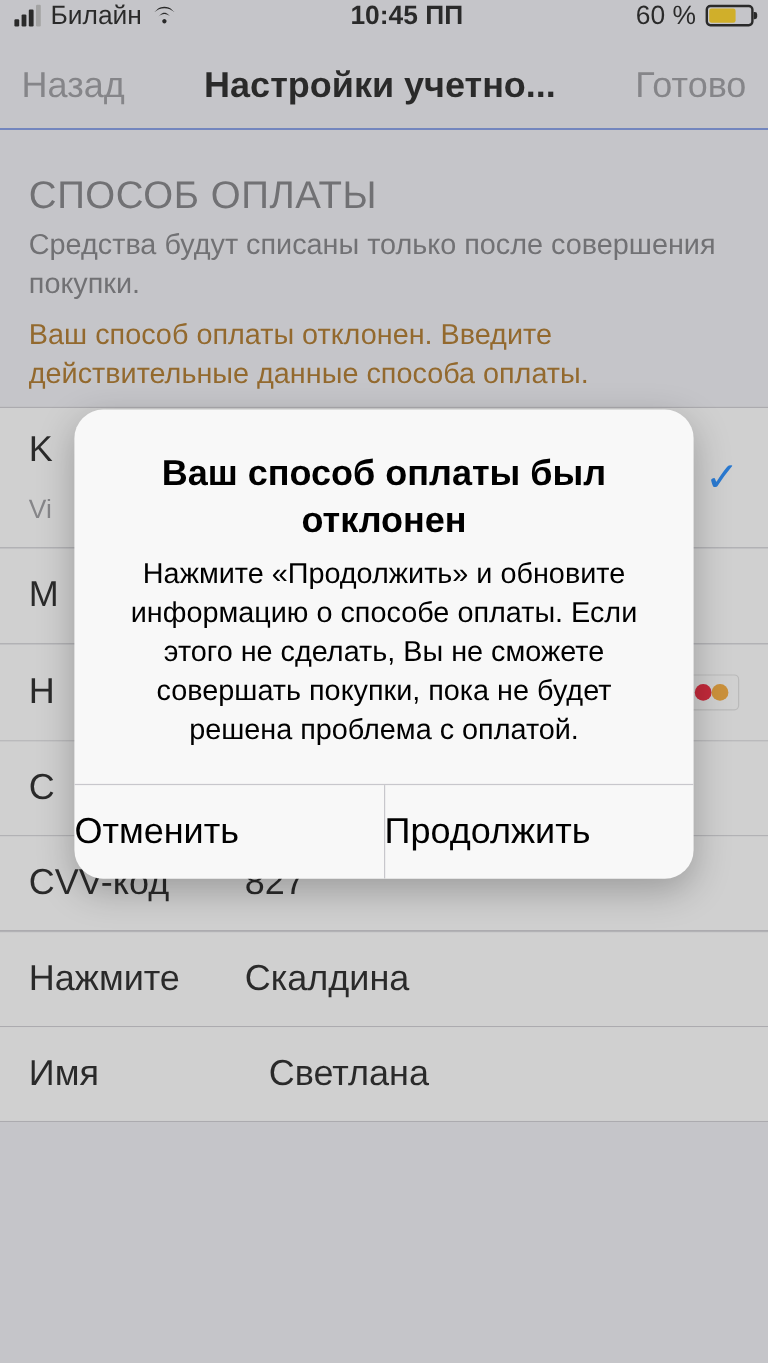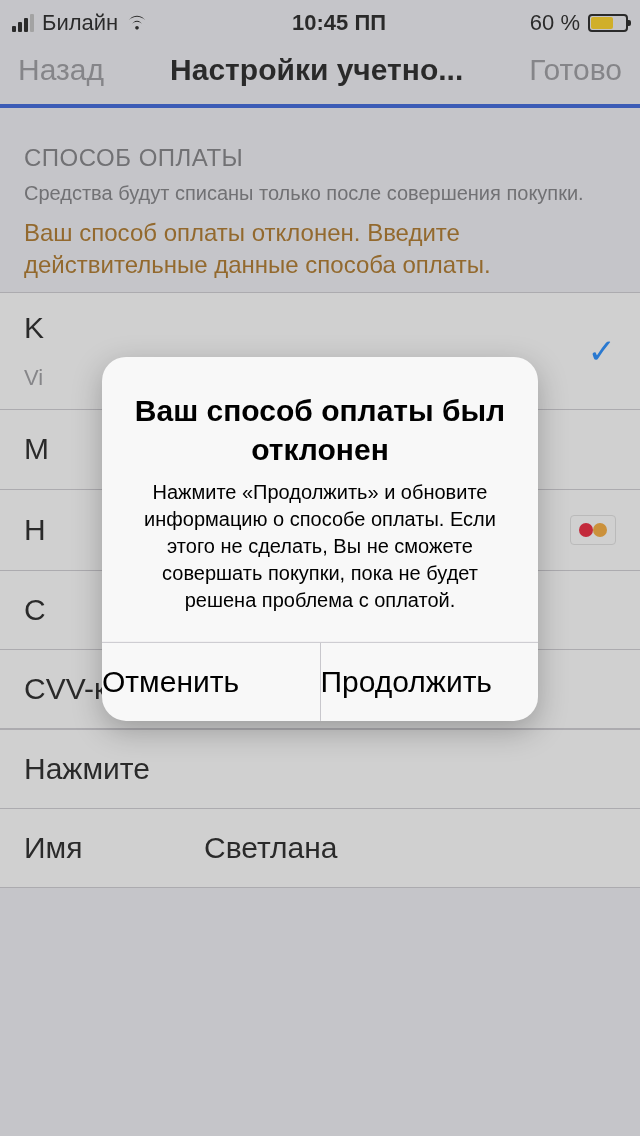--- a/index.html
+++ b/index.html
@@ -7,21 +7,21 @@
   body {
     font-family: -apple-system, "Helvetica Neue", Arial, sans-serif;
     background: #efeff4;
     color: #000;
     position: relative;
   }
   
   .status-bar {
     height: 36px;
     display: flex;
-    align-items: flex-end;
+    align-items: flex-start;
     justify-content: space-between;
     padding: 0 12px;
     font-size: 22px;
     font-weight: 500;
   }
   .status-left, .status-right { display: flex; align-items: center; gap: 8px; }
   .status-center { flex: 1; text-align: center; font-weight: 600; }
   .signal { display: inline-flex; align-items: flex-end; gap: 2px; }
   .signal span { width: 4px; background: #000; display: inline-block; border-radius: 1px; }
   .signal span:nth-child(1){height:6px}
@@ -35,57 +35,57 @@
   }
   .battery::after { content:''; position:absolute; right:-5px; top:4px; width:3px; height:6px; background:#000; border-radius:0 2px 2px 0;}
   .battery-fill { position:absolute; left:1px; top:1px; bottom:1px; width:60%; background:#ffcc00; border-radius:2px;}
   
   .nav-bar {
     height: 72px;
     display: flex;
     align-items: center;
     justify-content: center;
     padding: 0 18px;
-    border-bottom: 4px solid #1d4ed8;
+    border-bottom: 1px solid #1d4ed8;
     font-size: 30px;
   }
   .nav-btn { color: #8d8d92; }
   .nav-title { flex:1; text-align:center; font-weight:700; color:#000; white-space:nowrap; overflow:hidden; text-overflow:ellipsis; padding:0 10px;}
   
   .section-header { padding: 36px 24px 10px; }
-  .section-title { font-size: 24px; color:#6d6d72; letter-spacing:0.5px; }
-  .section-desc { font-size: 20px; color:#6d6d72; margin-top:8px; line-height:1.35;}
+  .section-title { font-size: 32px; color:#6d6d72; letter-spacing:0.5px; }
+  .section-desc { font-size: 24px; color:#6d6d72; margin-top:8px; line-height:1.35;}
   .section-error { font-size: 24px; color:#a16207; margin-top:10px; line-height:1.35;}
   .list { background:#fff; border-top:1px solid #c8c7cc; border-bottom:1px solid #c8c7cc;}
   .list-row { display:flex; align-items:center; padding:18px 24px; border-bottom:1px solid #c8c7cc; min-height:80px; position:relative;}
   .list-row:last-child{border-bottom:none;}
   .list-row .primary { font-size:30px; color:#000; }
   .list-row .secondary { font-size:22px; color:#8e8e93; margin-top:20px;}
   .list-row .col { display:flex; flex-direction:column; }
   .check { color:#007aff; font-size:34px; position:absolute; right:24px;}
   .card-icon { width:46px; height:30px; border:1px solid #ddd; border-radius:4px; position:absolute; right:24px; display:flex; align-items:center; justify-content:center; background:#fff;}
   .card-icon .mc1{width:14px;height:14px;border-radius:50%;background:#eb001b;position:absolute;left:8px;}
   .card-icon .mc2{width:14px;height:14px;border-radius:50%;background:#f79e1b;position:absolute;right:8px;}
   .kv-row { display:flex; align-items:center; padding:22px 24px; border-bottom:1px solid #c8c7cc; font-size:30px; background:#fff;}
   .kv-row:last-child{border-bottom:none;}
   .kv-label { width:180px; color:#000;}
   .kv-value { color:#000;}
-  .kv-row.last-visible {border-bottom:none;}
+  .kv-row.last-visible {border-bottom:none;gap:20px;}
   
   .dim {
     position:absolute; inset:0; background:rgba(120,120,120,0.35);
   }
   .alert {
     position:absolute; left:50%; top:50%; transform:translate(-50%,-58%);
-    width:436px; background:#f8f8f8; border-radius:24px;
+    width:516px; background:#f8f8f8; border-radius:24px;
     overflow:hidden; box-shadow:0 10px 30px rgba(0,0,0,0.25);
   }
   .alert-body { padding:34px 26px 28px; text-align:center; }
   .alert-title { font-size:30px; font-weight:700; line-height:1.3; margin-bottom:10px;}
-  .alert-msg { font-size:20px; line-height:1.35; }
+  .alert-msg { font-size:24px; line-height:1.35; }
   .alert-actions { display:flex; border-top:1px solid #c8c7cc; }
   .alert-btn { flex:1; padding:22px 0; text-align:left; font-size:30px; color:#000000;}
   .alert-btn + .alert-btn { border-left:1px solid #c8c7cc;}
   
   .page { filter: none; }
 </style>
 </head>
 <body>
 
 <div class="page">
@@ -157,20 +157,21 @@
     </div>
     <div class="kv-row">
       <span class="kv-label">CVV-код</span>
       <span class="kv-value">827</span>
     </div>
   </div>
 
   <div class="list">
     <div class="kv-row">
       <span class="kv-label">Нажмите</span>
+      <span class="kv-value">Скалдина</span>
     </div>
     <div class="kv-row last-visible">
       <span class="kv-label">Имя</span>
       <span class="kv-value">Светлана</span>
     </div>
   </div>
 
 </div>
 
 <div class="dim"></div>

